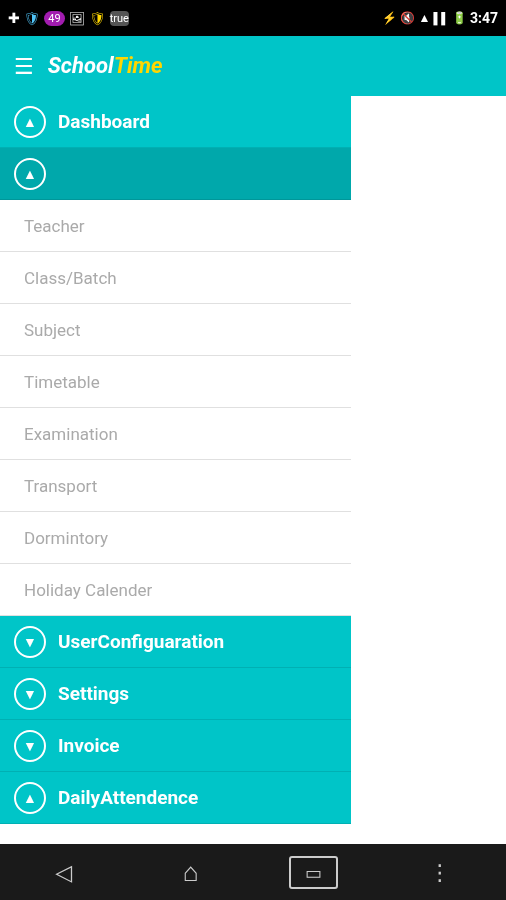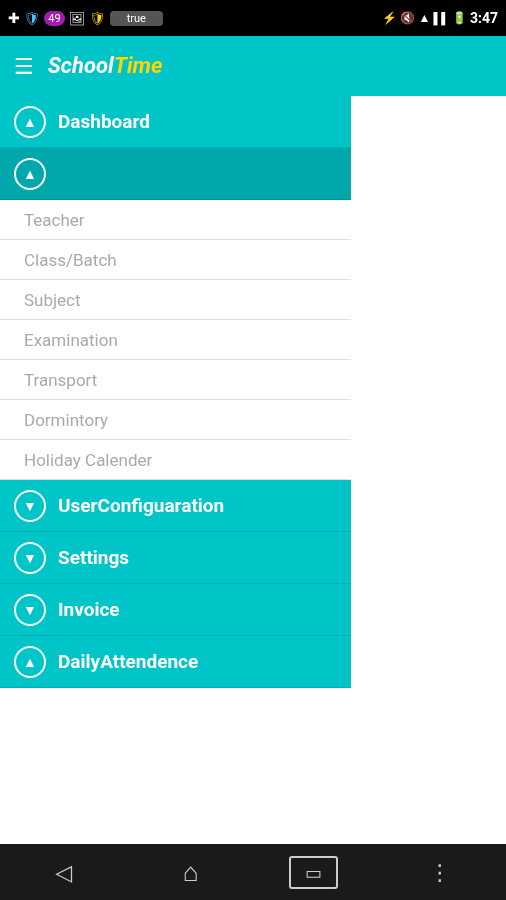--- a/index.html
+++ b/index.html
@@ -123,21 +123,21 @@
       color: #fff;
       font-size: 19px;
       font-weight: bold;
     }
 
     
     .submenu-item {
       display: flex;
       align-items: center;
       padding: 0 24px;
-      height: 40px;
+      height: 52px;
       border-bottom: 1px solid #e0e0e0;
       cursor: pointer;
     }
     .submenu-label {
       color: #aaa;
       font-size: 17px;
     }
 
     
     .menu-item-teal {
@@ -217,21 +217,21 @@
 </head>
 <body>
 
 <div class="status-bar">
   <div class="status-bar-left">
     <span style="font-size:14px;">✚</span>
     <span style="color:#4FC3F7;font-size:13px;">🛡</span>
     <span style="background:#a21caf;border-radius:10px;padding:1px 4px;font-size:11px;">49</span>
     <span style="font-size:13px;">🖼</span>
     <span style="color:#FFD600;font-size:13px;">🛡</span>
-    <span style="background:#555;border-radius:4px;padding:1px 17px;font-size:11px;">true</span>
+    <span style="background:#555;border-radius:4px;padding:1px 0;font-size:11px;">true</span>
   </div>
   <div class="status-bar-right">
     <span style="font-size:12px;">⚡</span>
     <span style="font-size:12px;">🔇</span>
     <span style="font-size:12px;">▲</span>
     <span style="font-size:11px;">▌▌</span>
     <span style="font-size:12px;">🔋</span>
     <span style="font-weight:bold;font-size:14px;">3:47</span>
   </div>
 </div>
@@ -260,20 +260,23 @@
   <div class="submenu-item">
     <span class="submenu-label">Teacher</span>
   </div>
   <div class="submenu-item">
     <span class="submenu-label">Class/Batch</span>
   </div>
   <div class="submenu-item">
     <span class="submenu-label">Subject</span>
   </div>
   <div class="submenu-item">
+    <span class="submenu-label">Timetable</span>
+  </div>
+  <div class="submenu-item">
     <span class="submenu-label">Examination</span>
   </div>
   <div class="submenu-item">
     <span class="submenu-label">Transport</span>
   </div>
   <div class="submenu-item">
     <span class="submenu-label">Dormintory</span>
   </div>
   <div class="submenu-item">
     <span class="submenu-label">Holiday Calender</span>

